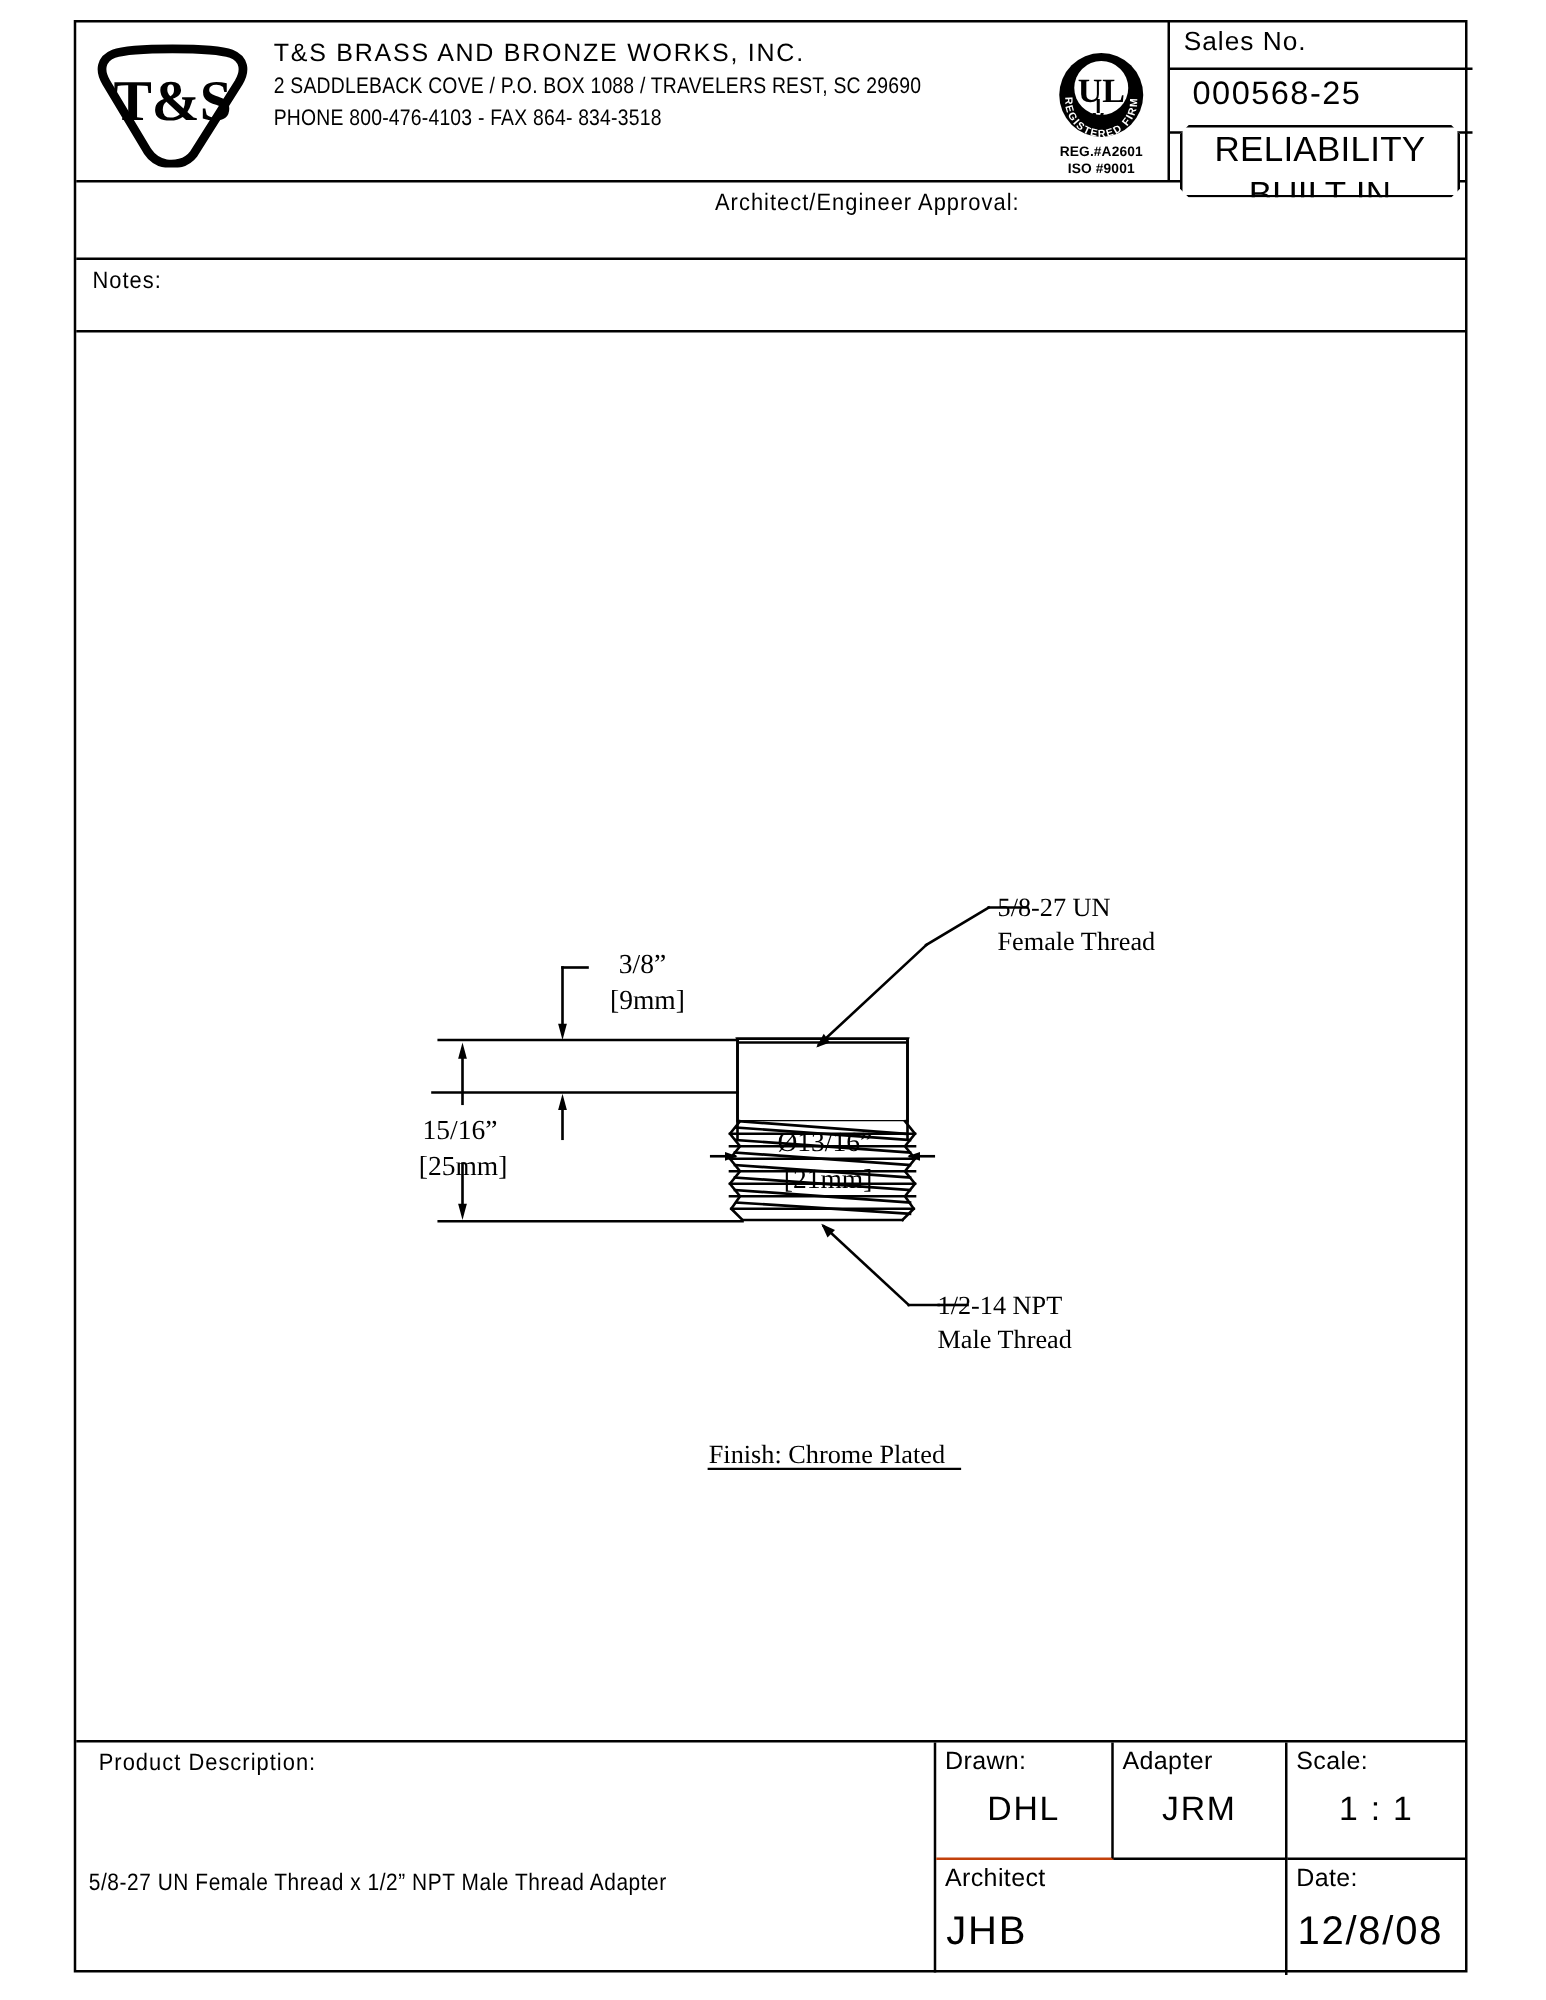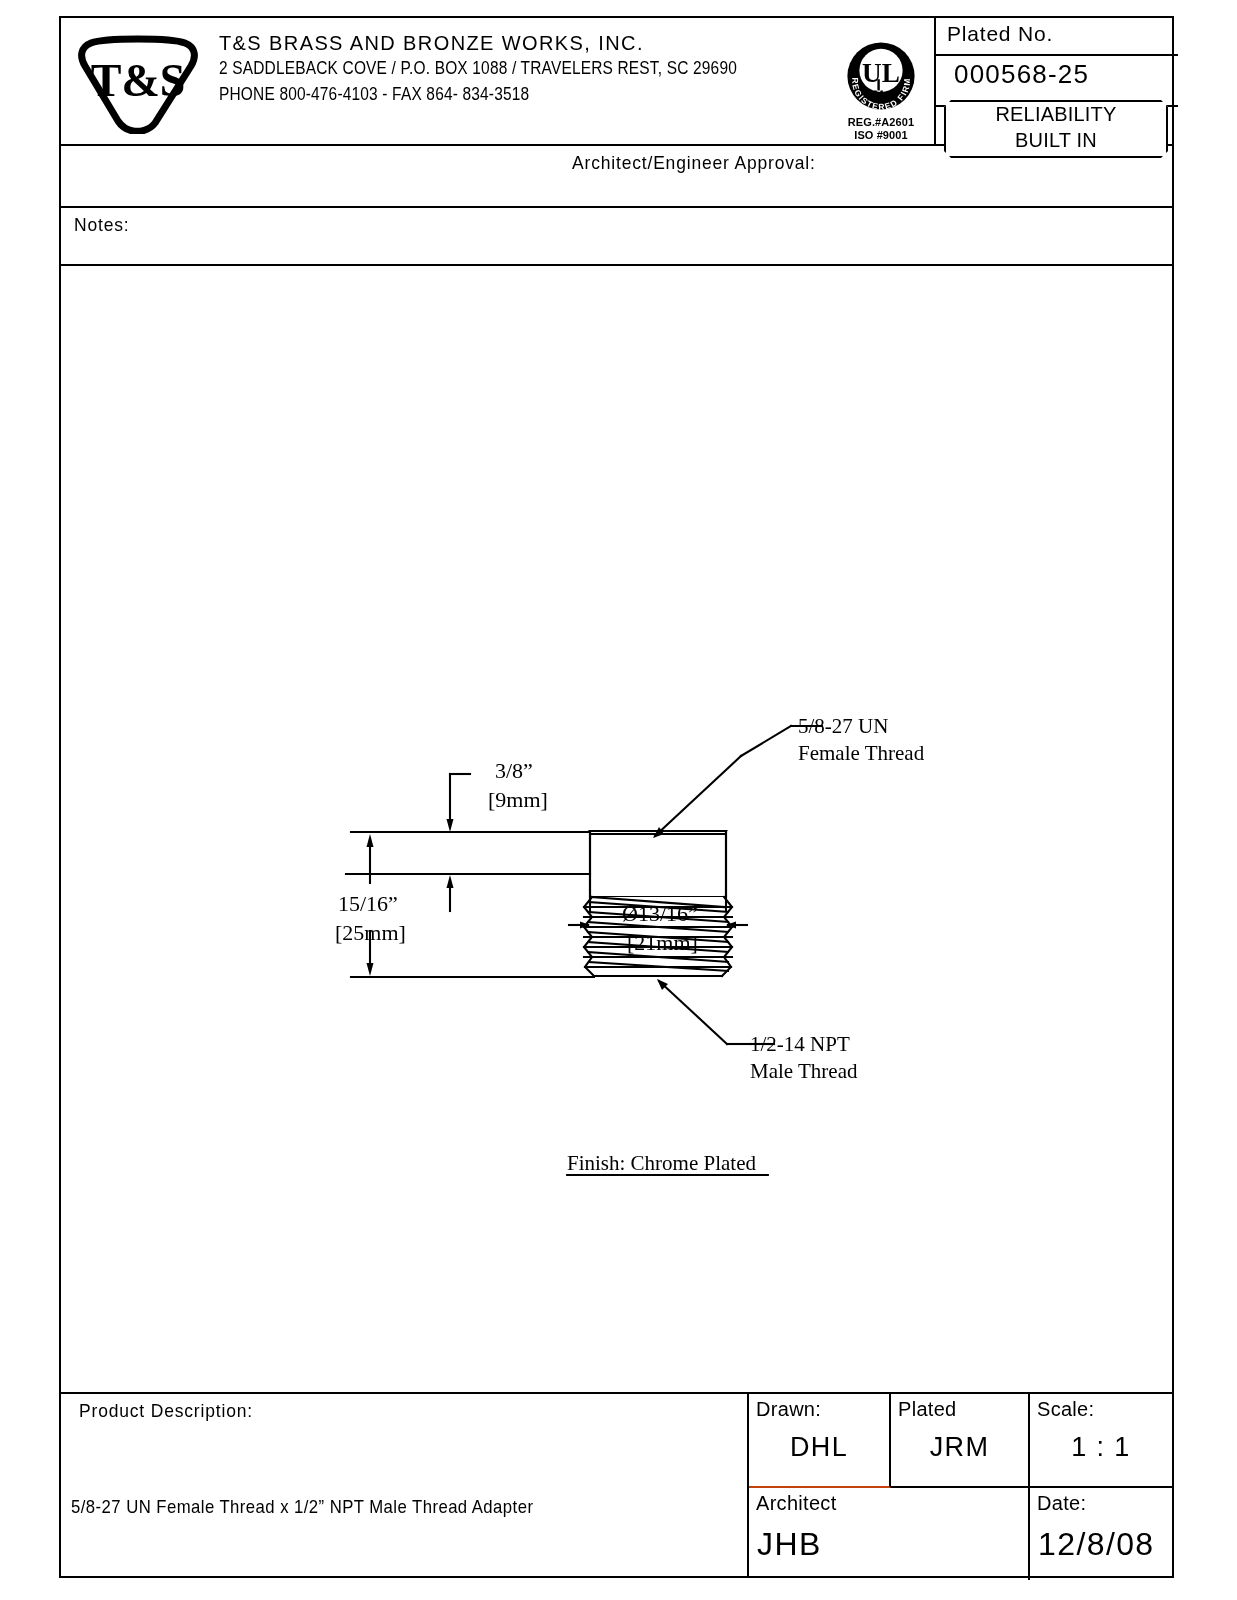--- a/index.html
+++ b/index.html
@@ -137,21 +137,21 @@
     width: 224px;
     height: 58px;
     border: 2px solid #000;
     box-sizing: border-box;
     background: #fff;
     -webkit-clip-path: polygon(7px 0, calc(100% - 7px) 0, 100% 7px, 100% calc(100% - 7px), calc(100% - 7px) 100%, 7px 100%, 0 calc(100% - 7px), 0 7px);
     clip-path: polygon(7px 0, calc(100% - 7px) 0, 100% 7px, 100% calc(100% - 7px), calc(100% - 7px) 100%, 7px 100%, 0 calc(100% - 7px), 0 7px);
     text-align: center;
   }
   #reliability-plate div {
-    font-size: 20px;
+    font-size: 28px;
     letter-spacing: 0.2px;
     line-height: 1.28;
     white-space: nowrap;
   }
 
   
   #row-job {
     position: absolute;
     left: 0; top: 128px;
     width: 100%;
@@ -321,21 +321,21 @@
         <text font-family="Liberation Sans, sans-serif" font-size="10.5" font-weight="bold" fill="#fff" letter-spacing="1.6">
           <textPath href="#ulArc" startOffset="50%" text-anchor="middle">REGISTERED FIRM</textPath>
         </text>
       </svg>
       <div id="ul-sub1">REG.#A2601</div>
       <div id="ul-sub2">ISO  #9001</div>
     </div>
 
     <div id="sales-box">
       <div id="sales-label-row">
-        <span id="sales-label">Plated No.</span>
+        <span id="sales-label">Sales No.</span>
       </div>
       <div id="sales-number-row">
         <span id="sales-number">000568-25</span>
       </div>
       <div id="reliability-plate">
         <div>RELIABILITY</div>
         <div>BUILT IN</div>
       </div>
     </div>
   </div>
@@ -473,21 +473,21 @@
       <span id="desc-label">Product Description:</span>
       <span id="desc-value">5/8-27 UN Female Thread x 1/2” NPT Male Thread Adapter</span>
     </div>
 
     <div class="tb-cell" id="cell-drawn">
       <span class="tb-head">Drawn:</span>
       <span class="tb-val">DHL</span>
     </div>
 
     <div class="tb-cell" id="cell-checked">
-      <span class="tb-head">Plated</span>
+      <span class="tb-head">Adapter</span>
       <span class="tb-val">JRM</span>
     </div>
 
     <div class="tb-cell" id="cell-scale">
       <span class="tb-head">Scale:</span>
       <span class="tb-val">1 : 1</span>
     </div>
 
     <div class="tb-cell" id="cell-approved">
       <span class="tb-head">Architect</span>

